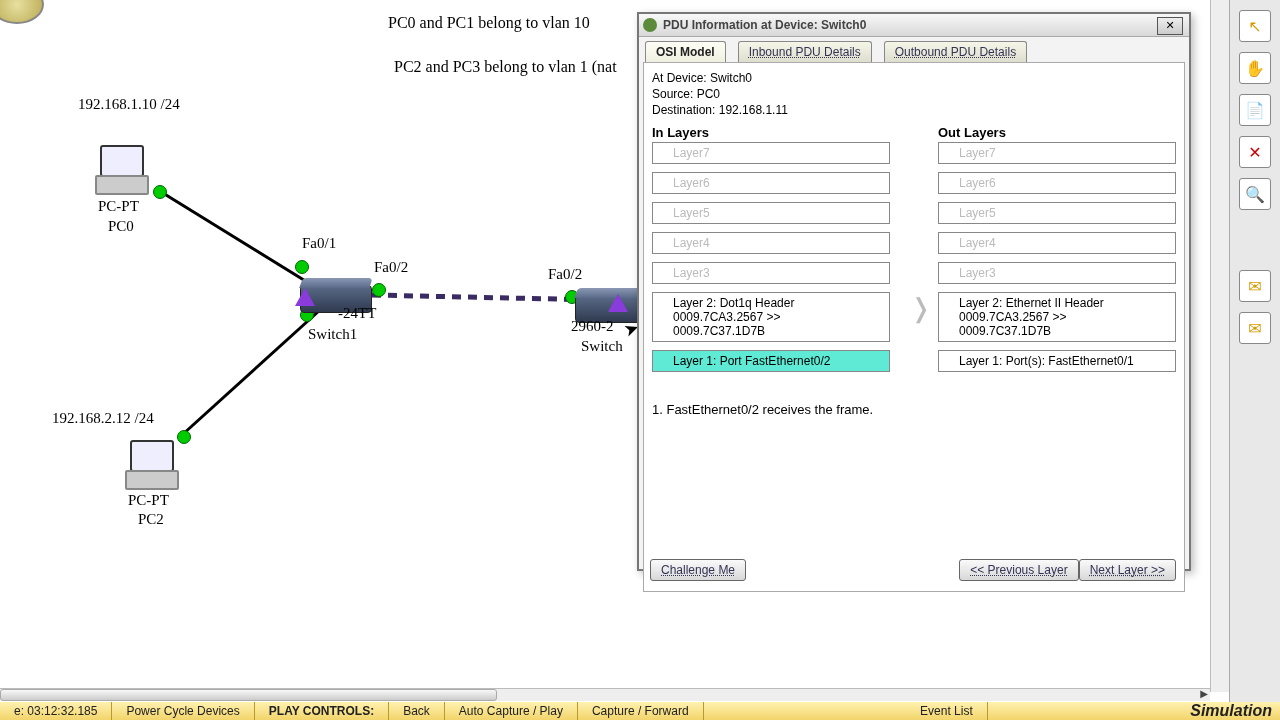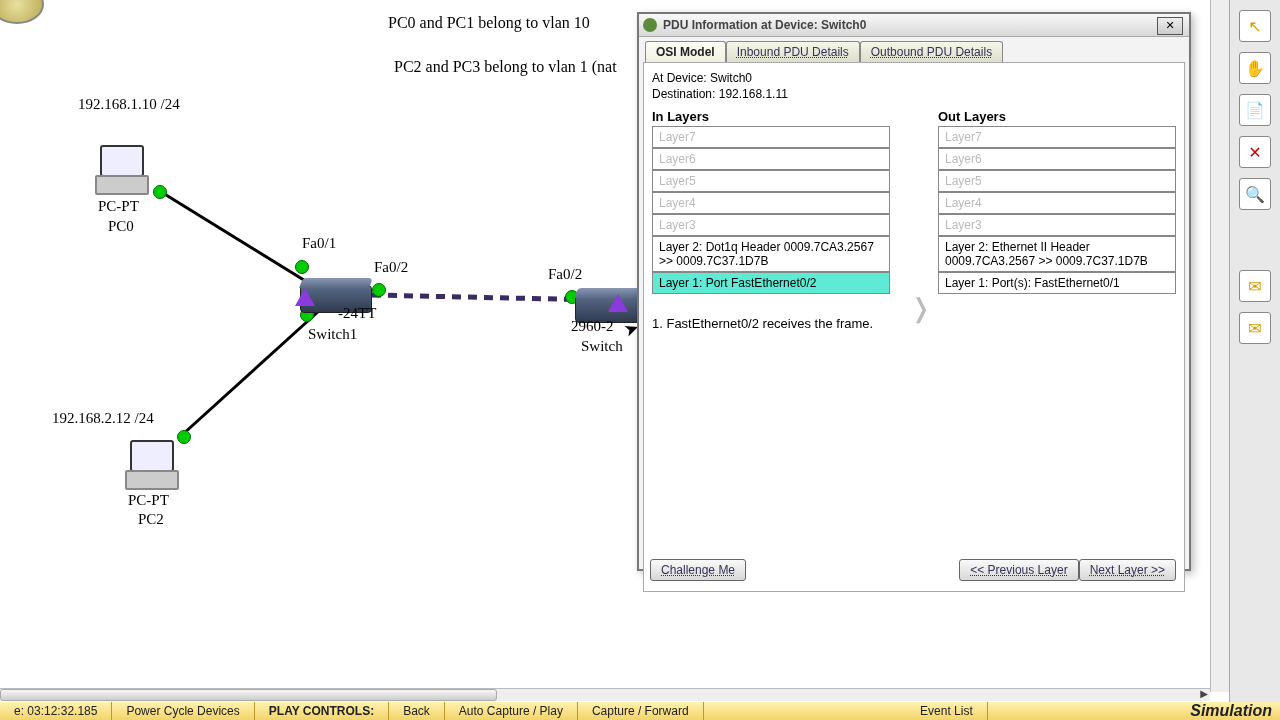--- a/index.html
+++ b/index.html
@@ -16,29 +16,29 @@
   .pduTri{position:absolute;width:0;height:0;border-left:10px solid transparent;border-right:10px solid transparent;border-bottom:18px solid #8a3bdc}
   svg.links{position:absolute;left:0;top:0;width:1210px;height:695px;pointer-events:none}
   
   .routerIcon{position:absolute;left:-10px;top:-15px;width:50px;height:35px;border-radius:50%;background:radial-gradient(circle,#e8e0a0,#b8a850);border:2px solid #888}
   
   .win{position:absolute;left:637px;top:12px;width:550px;height:555px;background:#f3f3f3;border:2px solid #777;box-shadow:3px 3px 8px rgba(0,0,0,.25)}
   .titlebar{height:22px;background:linear-gradient(#f8f8f8,#d8d8d8);border-bottom:1px solid #aaa;display:flex;align-items:center;padding:0 4px}
   .titlebar .ticon{width:14px;height:14px;border-radius:50%;background:#5b8a3a;margin-right:6px}
   .titlebar .ttxt{font-weight:bold;color:#444;font-size:12px}
   .closebox{position:absolute;right:6px;top:3px;width:24px;height:16px;border:1px solid #555;background:linear-gradient(#eee,#ccc);text-align:center;line-height:14px;font-size:11px;cursor:pointer}
-  .tabs{display:flex;gap:0;padding:4px 6px 0 6px}
+  .tabs{display:flex;gap:12px;padding:4px 6px 0 6px}
   .tab{padding:3px 10px;border:1px solid #888;border-bottom:none;border-radius:3px 3px 0 0;background:linear-gradient(#f6f6e8,#dedecf);font-size:12px;color:#335;cursor:pointer;text-decoration:underline dotted}
   .tab.active{background:linear-gradient(#fdfdf5,#f0f0e0);font-weight:bold;text-decoration:none;color:#222}
   .body{background:#fff;border:1px solid #aaa;margin:0 4px 4px 4px;height:512px;position:relative;padding:8px}
   .meta div{font-size:12px;margin-bottom:2px}
   .cols{display:flex;gap:48px;margin-top:8px}
   .col{flex:1}
   .colHdr{font-weight:bold;font-size:13px;margin-bottom:2px}
-  .layerBox{border:1px solid #888;padding:3px 6px;font-size:12px;margin-bottom:0;background:#fff}
+  .layerBox{border:1px solid #888;padding:3px 20px;font-size:12px;margin-bottom:8px;background:#fff}
   .layerBox.dis{color:#bbb}
   .layerBox.sel{background:#5eead4}
   .arrowSep{position:absolute;left:266px;top:230px;font-size:26px;color:#bbb}
   .process{margin-top:22px;font-size:13px}
   .btn{display:inline-block;padding:3px 10px;border:1px solid #666;border-radius:3px;background:linear-gradient(#fafafa,#d8d8d8);font-size:12px;color:#335;cursor:pointer;text-decoration:underline dotted}
   .btnRow{position:absolute;left:6px;right:8px;bottom:10px;display:flex;justify-content:space-between}
   .btnRow .right{display:flex;}
   
   .rtool{position:absolute;right:0;top:0;width:50px;height:720px;background:#e8e8e8;border-left:1px solid #aaa}
   .rtool .sq{width:30px;height:30px;margin:10px auto;border:1px solid #888;background:#fff;border-radius:3px;display:flex;align-items:center;justify-content:center;font-size:16px;color:#d49a00}
@@ -126,20 +126,21 @@
     <div class="closebox">✕</div>
   </div>
   <div class="tabs">
     <div class="tab active">OSI Model</div>
     <div class="tab">Inbound PDU Details</div>
     <div class="tab">Outbound PDU Details</div>
   </div>
   <div class="body">
     <div class="meta">
       <div>At Device: Switch0</div>
+      <div>Source: PC0</div>
       <div>Destination: 192.168.1.11</div>
     </div>
     <div class="cols">
       <div class="col">
         <div class="colHdr">In Layers</div>
         <div class="layerBox dis">Layer7</div>
         <div class="layerBox dis">Layer6</div>
         <div class="layerBox dis">Layer5</div>
         <div class="layerBox dis">Layer4</div>
         <div class="layerBox dis">Layer3</div>

